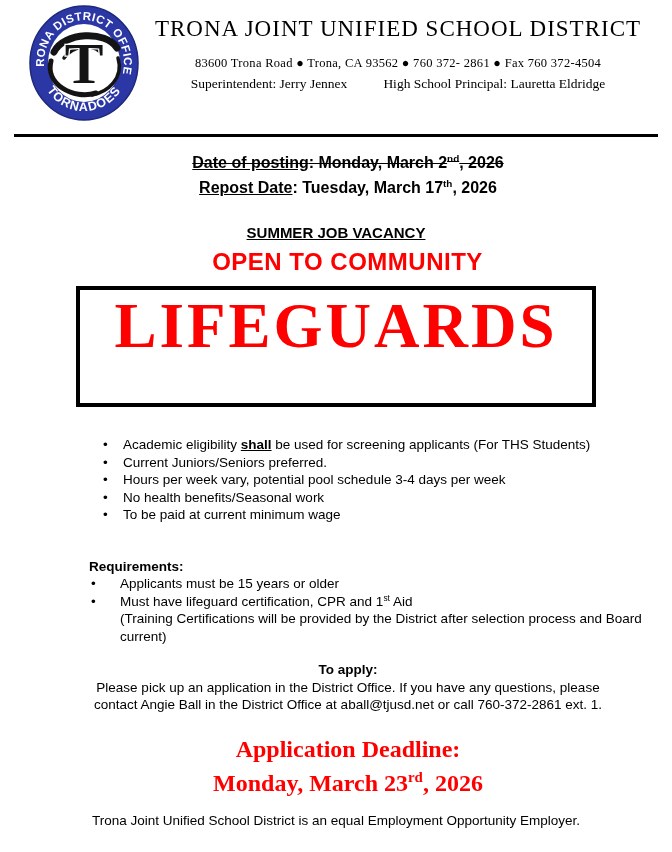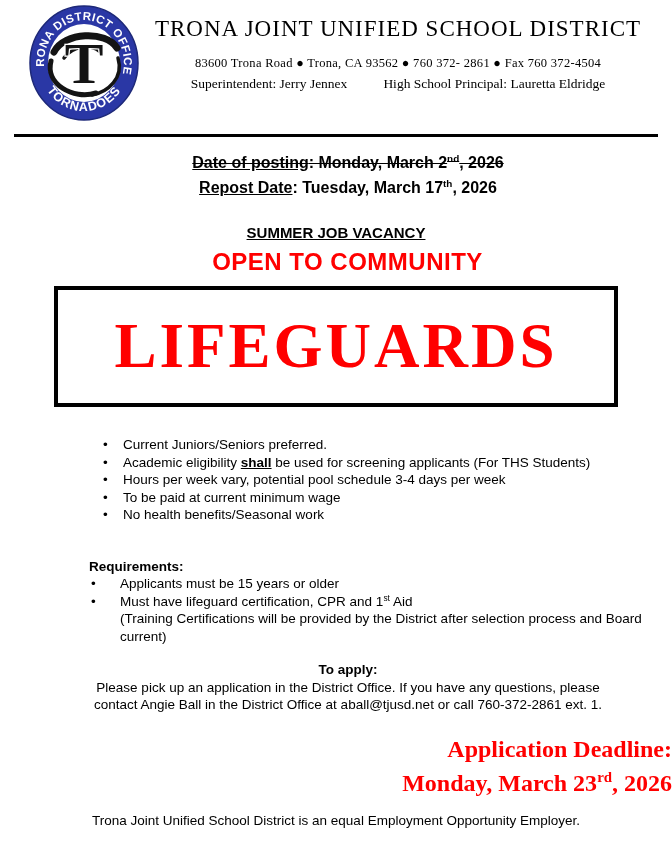--- a/index.html
+++ b/index.html
@@ -34,24 +34,24 @@
   .dates p { margin: 0 8px 7px 0; padding-left: 32px; }
   .strike { text-decoration: line-through; }
   .u { text-decoration: underline; }
   sup { font-size: 0.62em; line-height: 0; }
 
   
   .subtitle { margin-top: 27px; text-align: center; font-size: 15px; font-weight: bold; text-decoration: underline; }
   .audience { margin-top: 7px; text-align: center; font-size: 24px; font-weight: bold; color: #ff0000; letter-spacing: 0.5px; padding-left: 23px; }
 
   .title-box {
-    width: 564px; height: 121px;
+    width: 520px; height: 121px;
     margin: 10px auto 0 auto;
     border: 4px solid #000;
-    display: flex; align-items: center; justify-content: center;
+    display: flex; justify-content: center;
   }
   .position-title {
     font-family: "Liberation Serif", serif;
     font-size: 63px; font-weight: bold; color: #ff0000; letter-spacing: 3px;
   }
 
   
   .body-text { font-size: 13.5px; line-height: 17.5px; }
   .details-list { list-style: none; margin: 29px 0 0 103px; padding: 0; width: 545px; }
   .details-list li { position: relative; padding-left: 20px; }
@@ -63,21 +63,21 @@
   .sec-heading { font-weight: bold; margin: 0; }
   .req-list { list-style: none; margin: 0; padding: 0; }
   .req-list li { position: relative; padding-left: 31px; }
   .req-list li::before { content: "\2022"; position: absolute; left: 2px; }
 
   
   .apply-section { margin: 16px 0 0 89px; width: 518px; text-align: center; }
 
   
   .deadline {
-    margin-top: 18px; text-align: right;
+    margin-top: 18px; text-align: center;
     font-family: "Liberation Serif", serif;
     font-size: 24px; font-weight: bold; color: #ff0000; line-height: 34px; margin-left: 24px;
   }
   .deadline p { margin: 0; }
 
   
   .footer { margin-top: 13px; text-align: center; font-size: 13.5px; }
 </style>
 </head>
 <body>
@@ -124,25 +124,25 @@
   </section>
 
   <div class="subtitle">SUMMER JOB VACANCY</div>
   <div class="audience">OPEN TO COMMUNITY</div>
 
   <div class="title-box">
     <div class="position-title">LIFEGUARDS</div>
   </div>
 
   <ul class="details-list body-text">
+    <li><span>Academic eligibility </span><span class="emph">shall</span><span> be used for screening applicants (For THS Students)</span></li>
     <li>Current Juniors/Seniors preferred.</li>
-    <li><span>Academic eligibility </span><span class="emph">shall</span><span> be used for screening applicants (For THS Students)</span></li>
     <li>Hours per week vary, potential pool schedule 3-4 days per week</li>
+    <li>No health benefits/Seasonal work</li>
     <li>To be paid at current minimum wage</li>
-    <li>No health benefits/Seasonal work</li>
   </ul>
 
   <section class="req-section body-text">
     <p class="sec-heading">Requirements:</p>
     <ul class="req-list">
       <li>Applicants must be 15 years or older</li>
       <li>
         <span>Must have lifeguard certification, CPR and 1</span><sup>st</sup><span> Aid</span>
         <div class="note">(Training Certifications will be provided by the District after selection process and Board current)</div>
       </li>

